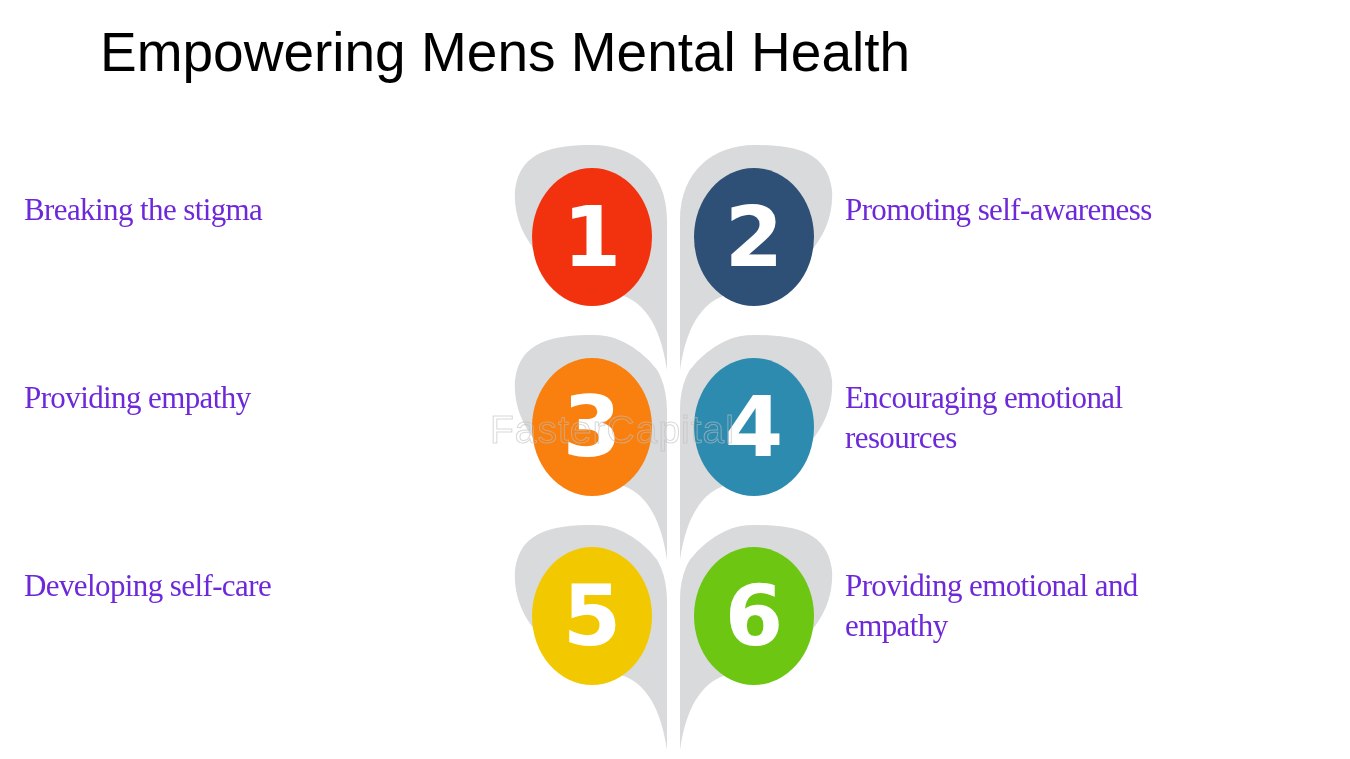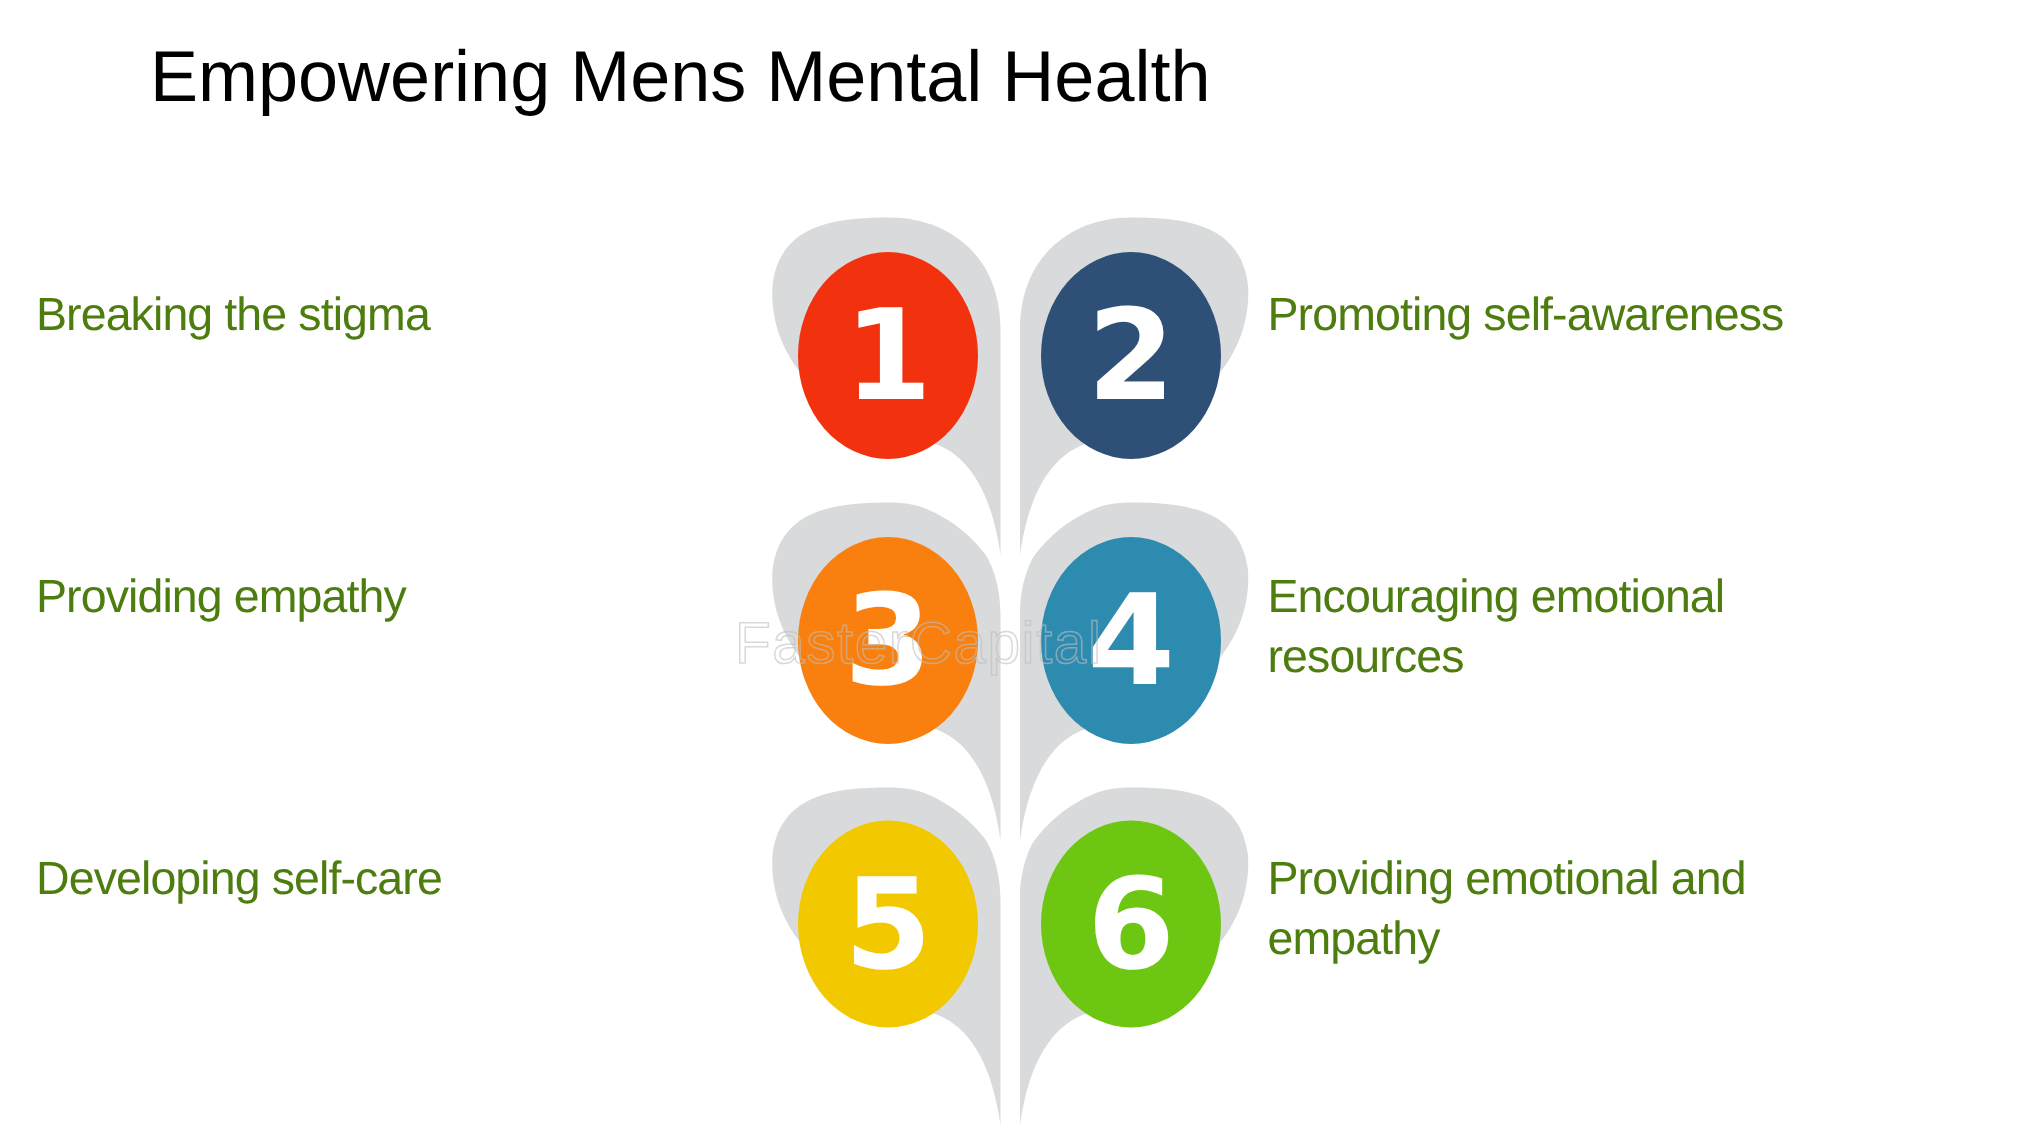--- a/index.html
+++ b/index.html
@@ -4,26 +4,26 @@
 <style>
   html, body { margin: 0; padding: 0; }
   body {
     width: 1350px; height: 759px; background: #ffffff;
     position: relative; overflow: hidden;
     font-family: "Liberation Sans", sans-serif; color: #000;
   }
   .title {
     position: absolute; left: 100px; top: 14px;
     font-family: "Liberation Sans", sans-serif;
-    font-size: 48px; line-height: 76px; white-space: nowrap;
+    font-size: 55px; line-height: 76px; white-space: nowrap;
   }
   .label {
     position: absolute;
-    font-family: Liberation Sans, sans-serif;
-    font-size: 31px; line-height: 40px; color: #4d7c0f;
+    font-family: Liberation Serif, serif;
+    font-size: 31px; line-height: 40px; color: #6d28d9;
     letter-spacing: -0.6px;
   }
   .diagram { position: absolute; left: 0; top: 0; width: 1350px; height: 759px; }
   .num {
     font-family: "DejaVu Sans", sans-serif; font-weight: bold;
     fill: #ffffff; font-size: 84px;
   }
   .watermark {
     position: absolute; left: 490px; top: 408px;
     font-family: "Liberation Sans", sans-serif; font-size: 39px;

